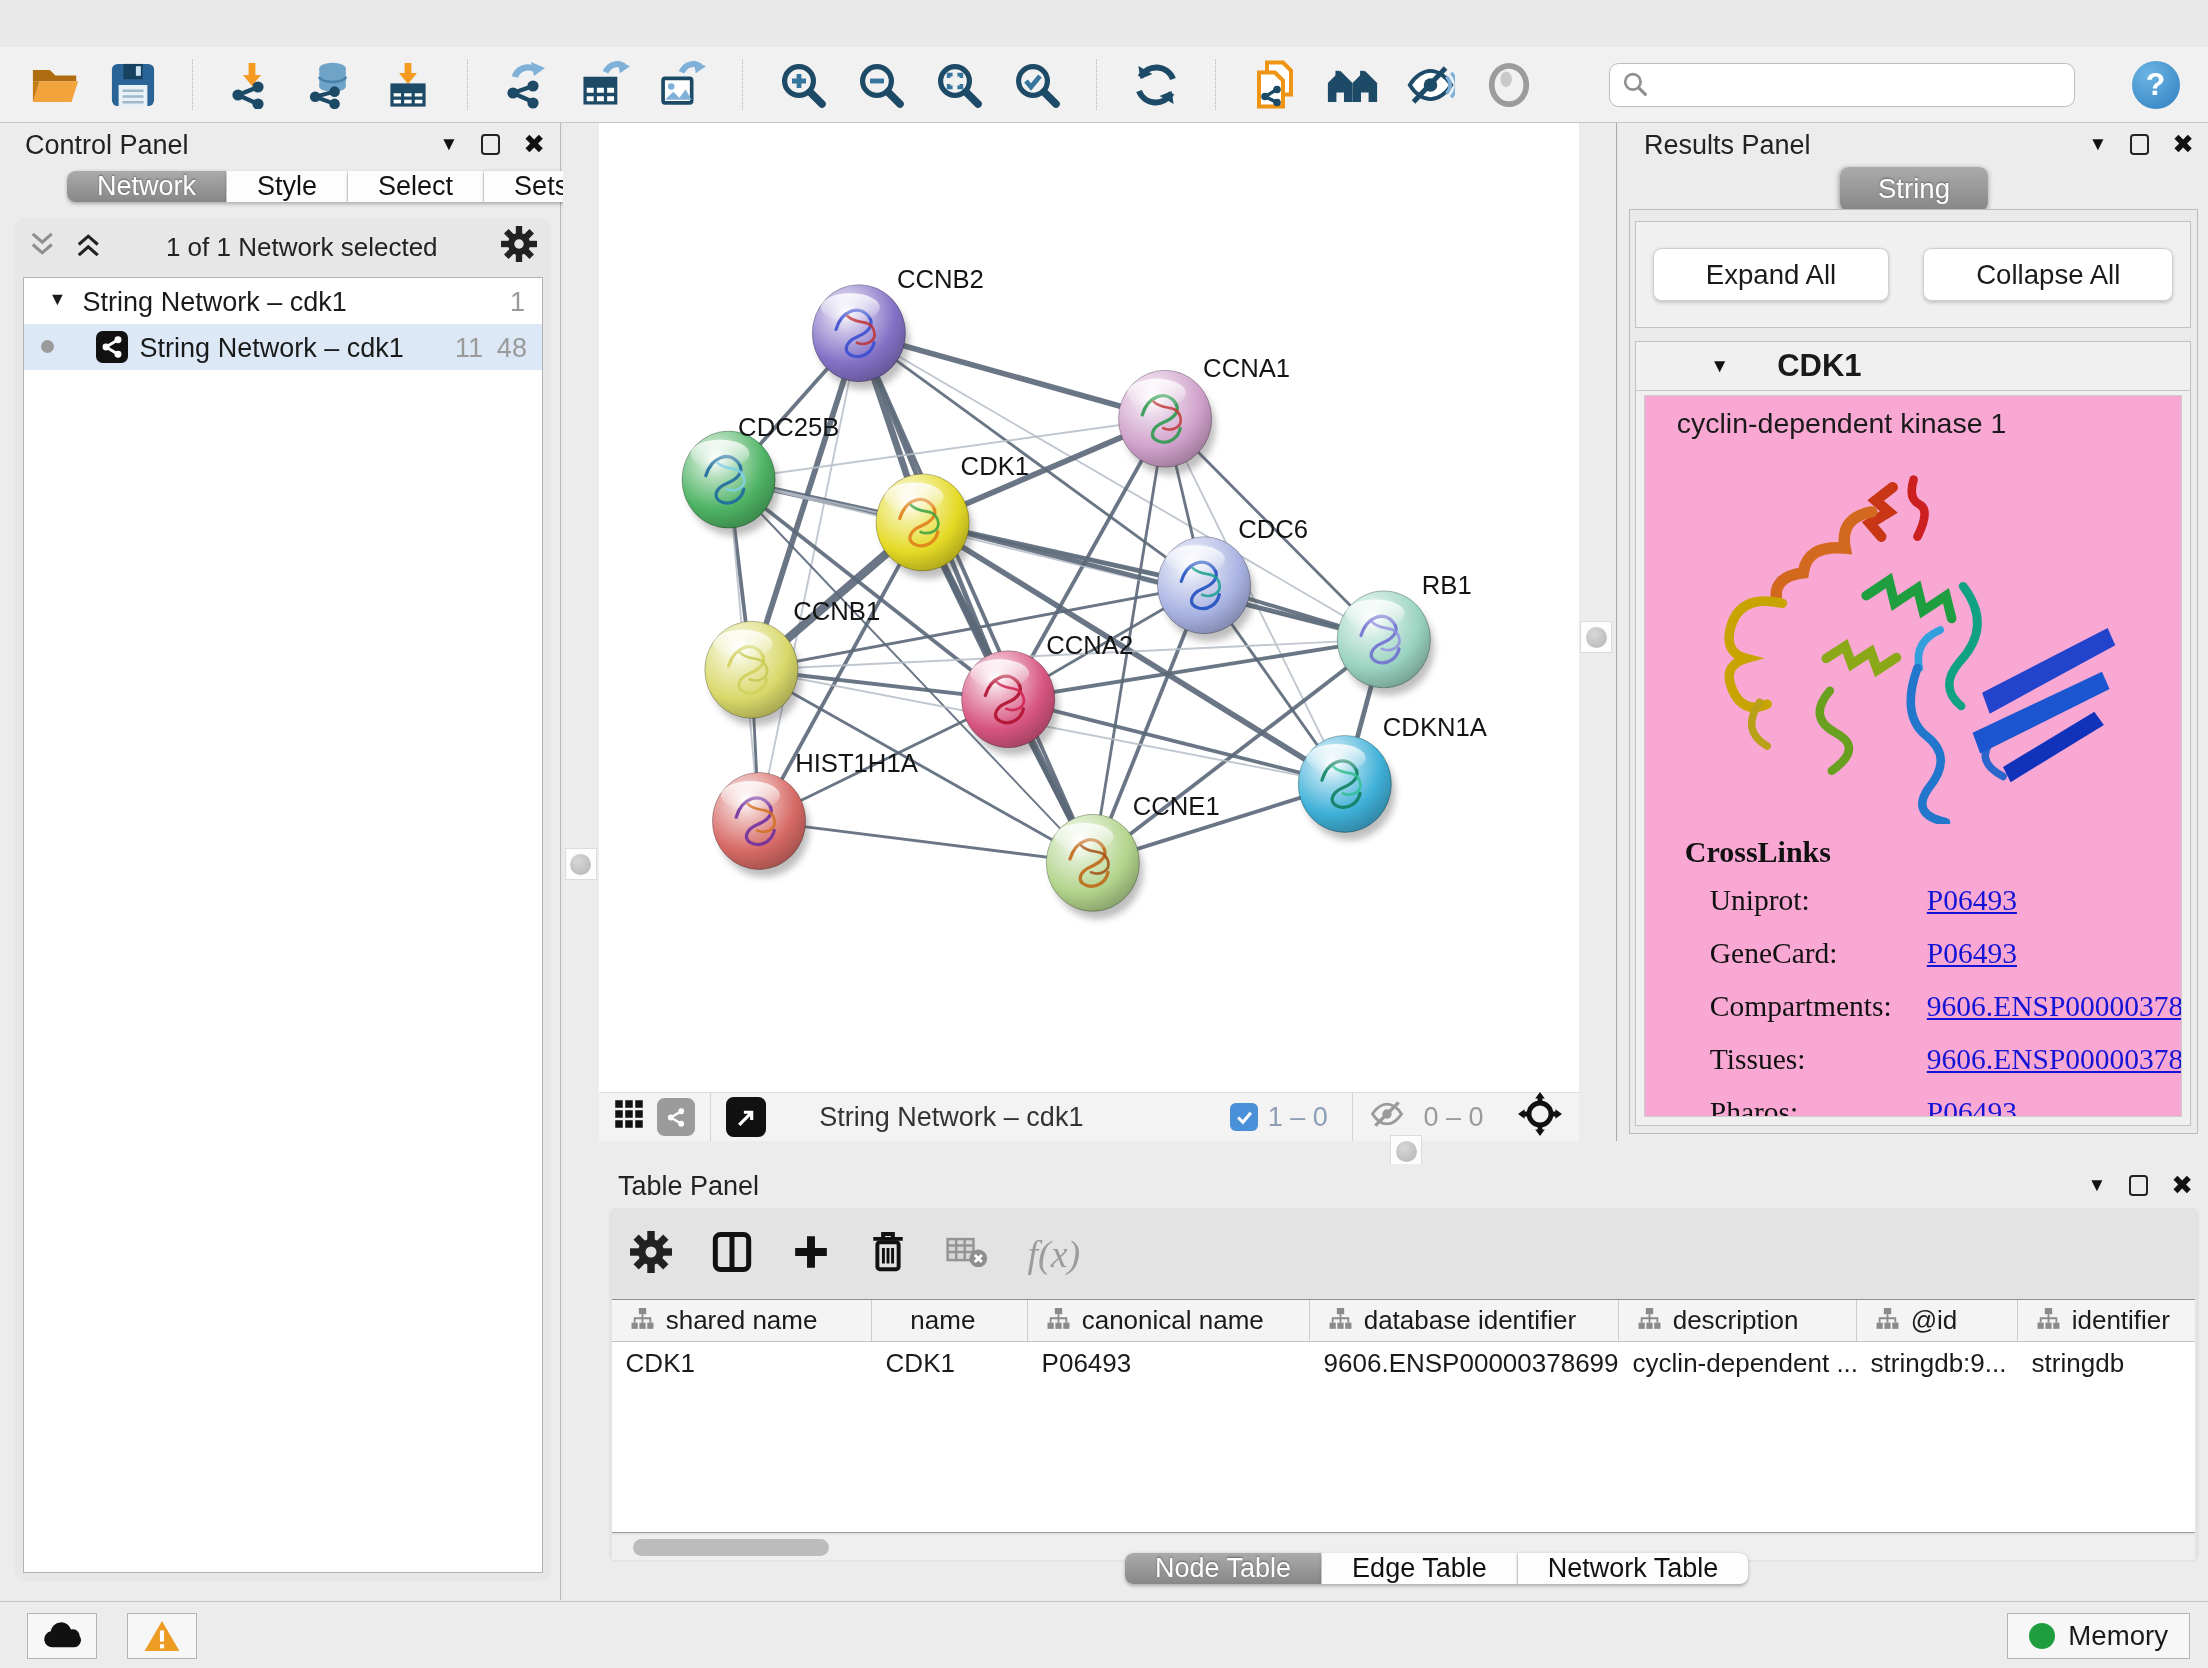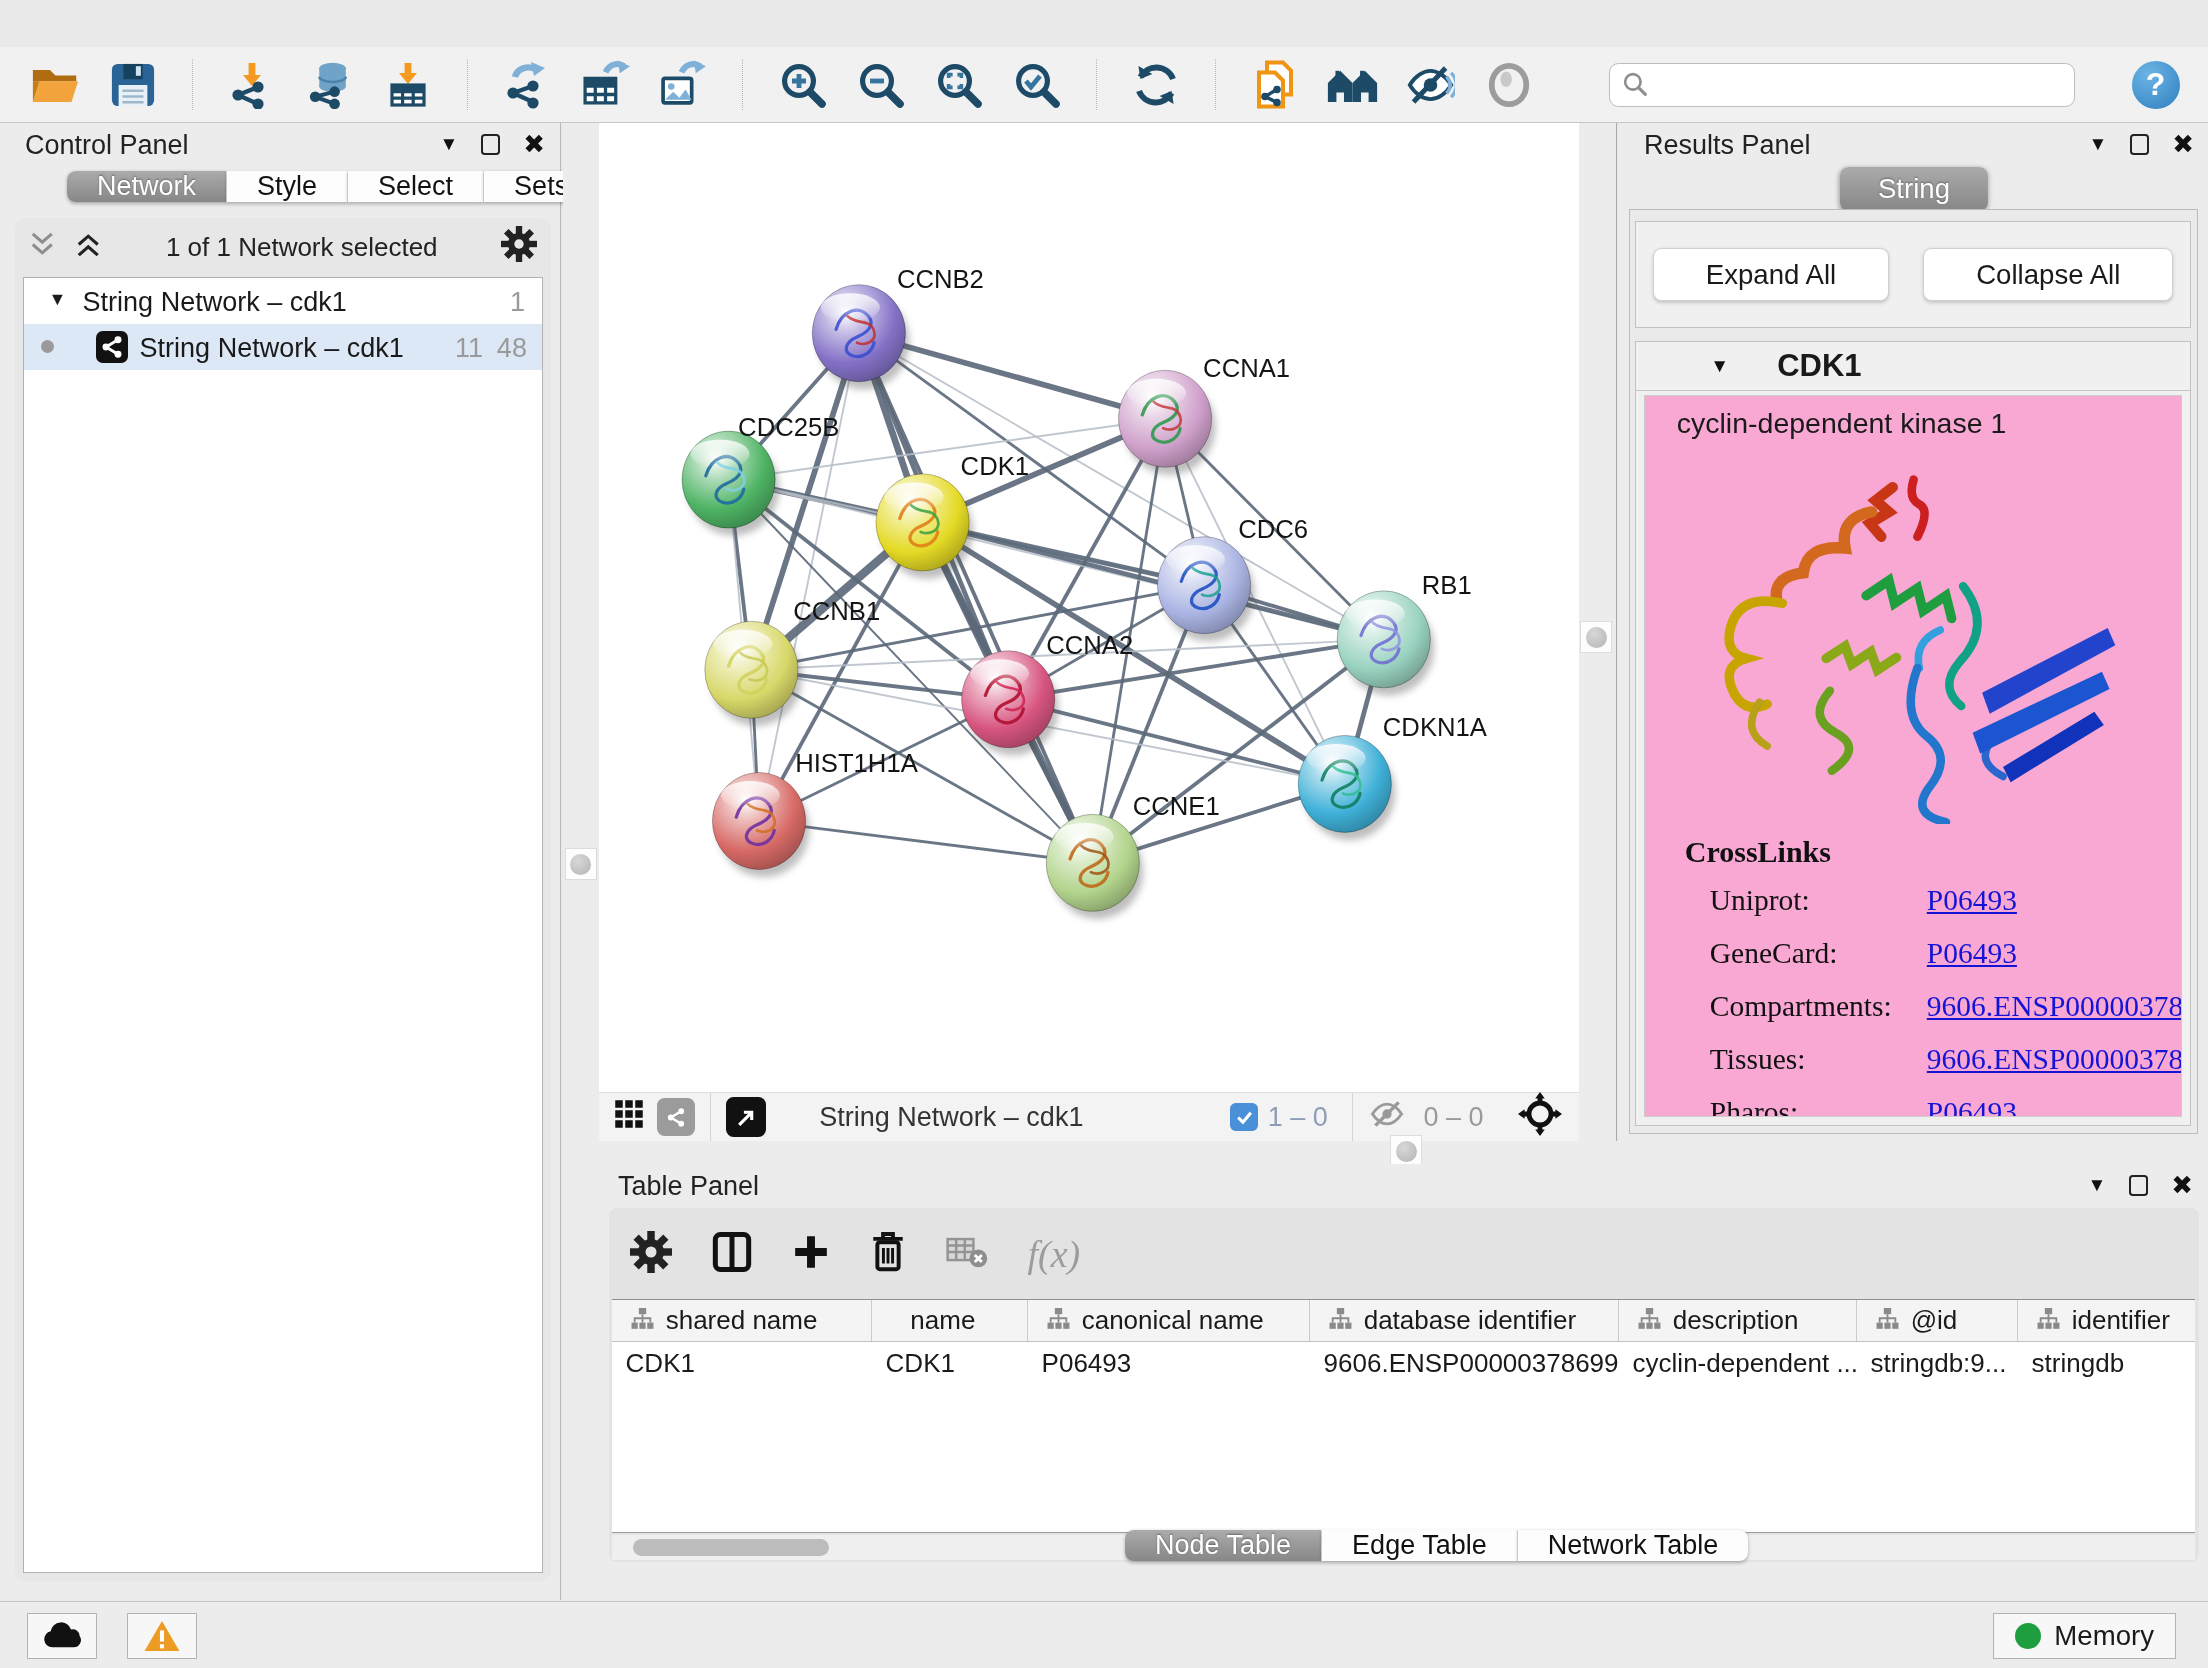--- a/index.html
+++ b/index.html
@@ -109,27 +109,27 @@
   .ttool { position:absolute; left:21px; top:9.5px; height:72px; display:flex; align-items:center; gap:40px; }
   .fx { font-family:"Liberation Serif","DejaVu Serif",serif; font-style:italic; font-size:38px; color:#9c9c9c; }
   .twrap { position:absolute; left:3.8px; right:3.8px; top:91px; height:234px; background:#fff;
            border-top:1.9px solid #8f8f8f; border-bottom:1.9px solid #9b9b9b; overflow:hidden; }
   .thead { display:flex; height:42px; background:#f4f4f4; border-bottom:1px solid #c2c2c2; font-size:26px; }
   .th { display:flex; align-items:center; gap:11.4px; padding-left:19px; border-right:1px solid #ccc; flex:none; overflow:hidden; white-space:nowrap; }
   .trow { display:flex; height:42px; font-size:26px; }
   .td { display:flex; align-items:center; padding-left:13.3px; flex:none; overflow:hidden; white-space:nowrap; }
   .hscroll { position:absolute; left:3.8px; right:3.8px; top:327px; height:25px; background:#efefef; }
   .hthumb { position:absolute; left:21px; top:3.8px; width:196px; height:17px; background:#bcbcbc; border-radius:8.6px; }
-  .ttabs { position:absolute; left:526px; top:366px; display:flex; }
+  .ttabs { position:absolute; left:526px; top:389px; display:flex; }
 
   
   .statusbar { position:absolute; left:0; bottom:0; width:100%; height:67px; background:#ececec; border-top:1px solid #c4c4c4; }
   .sbtn { position:absolute; top:10.5px; width:70px; height:46px; background:#f7f7f7; border:1.9px solid #b3b3b3;
           display:flex; align-items:center; justify-content:center; }
-  .membtn { position:absolute; right:32px; top:10.5px; height:46px; padding:0 21px; background:#f7f7f7;
+  .membtn { position:absolute; right:18px; top:10.5px; height:46px; padding:0 21px; background:#f7f7f7;
             border:1.9px solid #b3b3b3; display:flex; align-items:center; gap:13.3px; font-size:27.6px; }
   .memdot { width:26px; height:26px; border-radius:50%; }
 </style>
 </head>
 <body>
 
 <div class="app">
 
 
   <div class="toolbar">

